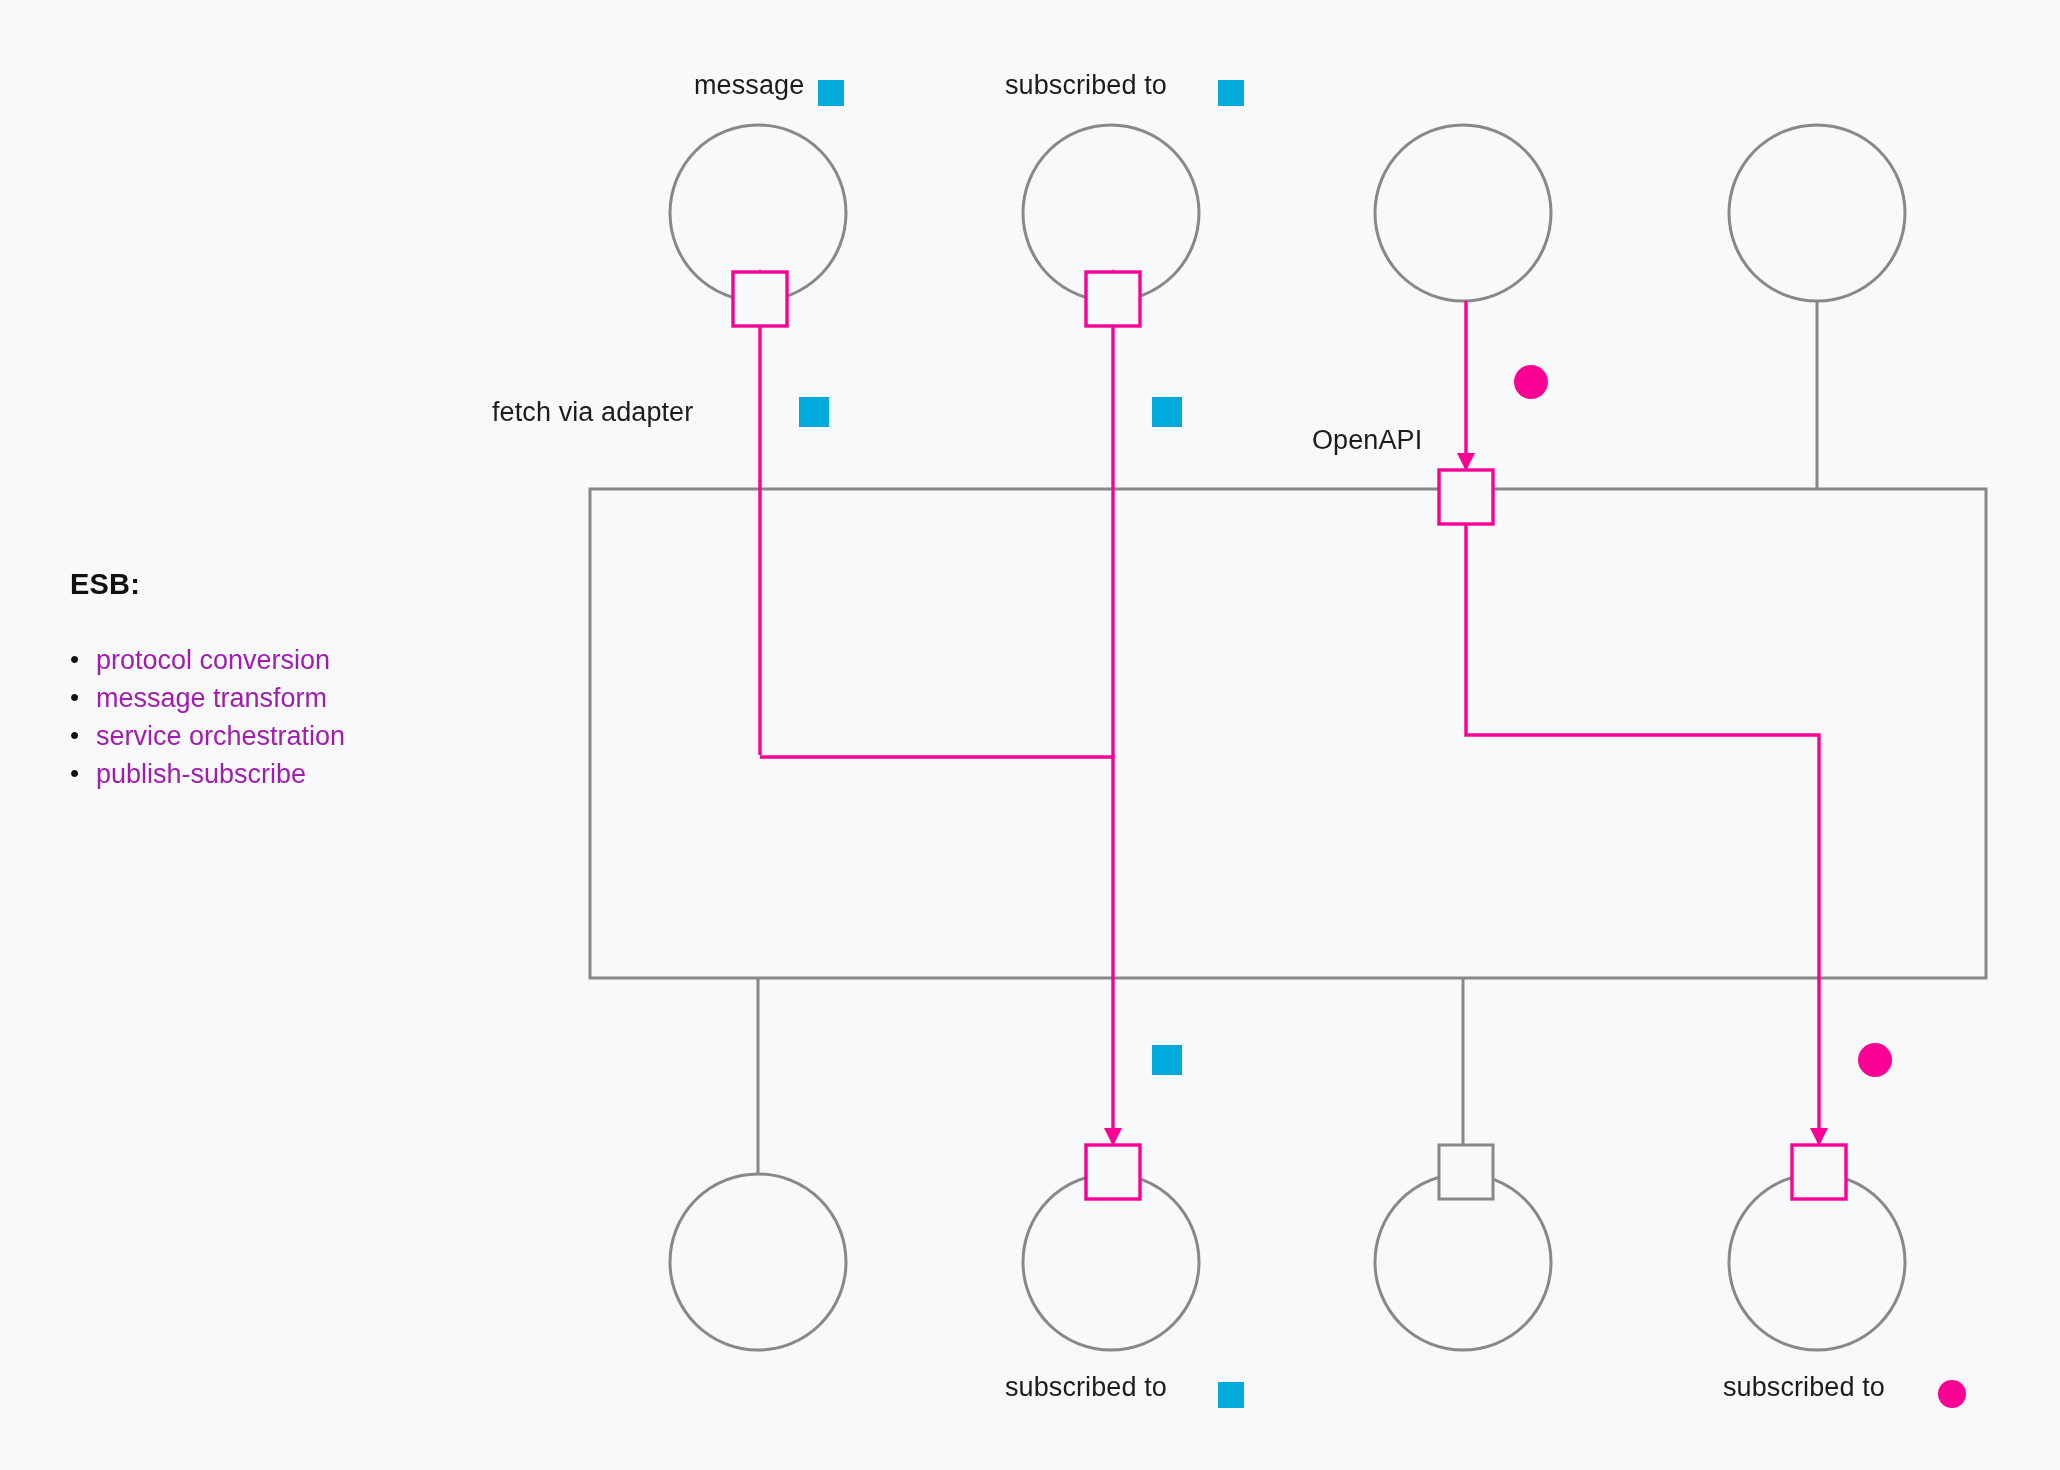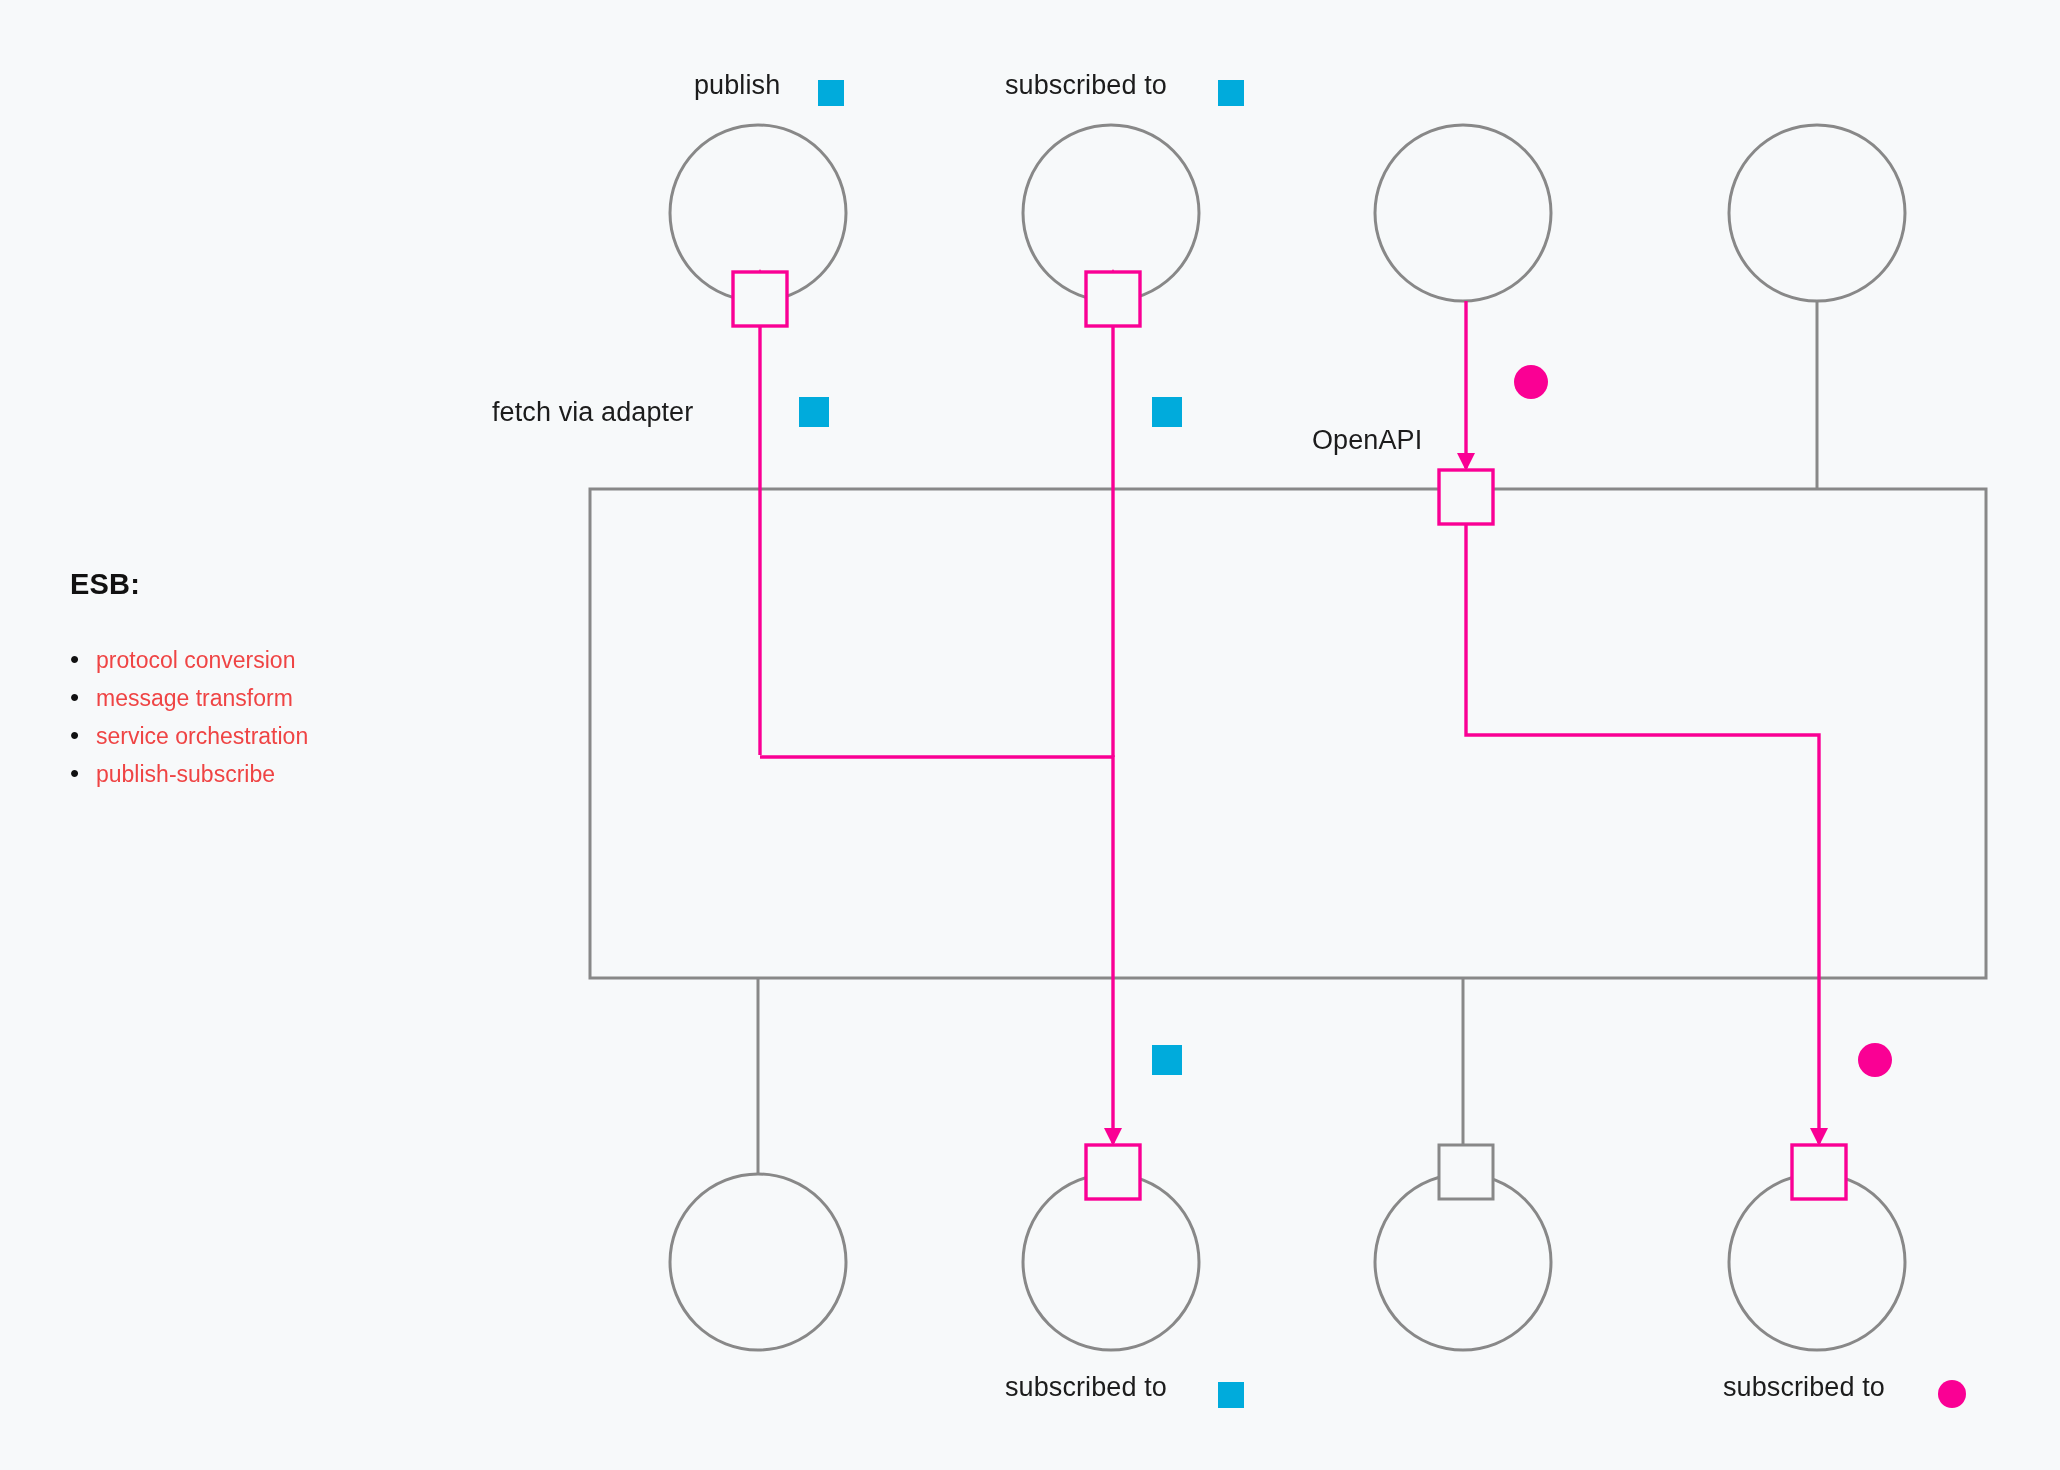--- a/index.html
+++ b/index.html
@@ -58,22 +58,22 @@
     margin: 0 0 40px 0;
     letter-spacing: 0.2px;
   }
   #esb-list {
     list-style: none;
     margin: 0;
     padding: 0;
   }
   #esb-list li {
     font-family: "Liberation Sans", sans-serif;
-    font-size: 23px;
-    color: #ef4444;
+    font-size: 27px;
+    color: #a21caf;
     line-height: 38px;
     padding-left: 26px;
     position: relative;
     white-space: nowrap;
   }
   #esb-list li::before {
     content: "\2022";
     position: absolute;
     left: 0;
     top: -1px;
@@ -136,21 +136,21 @@
   <div id="esb-panel">
     <div id="esb-title">ESB:</div>
     <ul id="esb-list">
       <li>protocol conversion</li>
       <li>message transform</li>
       <li>service orchestration</li>
       <li>publish-subscribe</li>
     </ul>
   </div>
 
-  <div class="lbl" style="left:694px; top:70px;">publish</div>
+  <div class="lbl" style="left:694px; top:70px;">message</div>
   <div class="swatch sq" style="left:818px; top:80px; background:#00abdc;"></div>
 
   <div class="lbl" style="left:1005px; top:70px;">subscribed to</div>
   <div class="swatch sq" style="left:1218px; top:80px; background:#00abdc;"></div>
 
   <div class="lbl" style="left:492px; top:397px;">fetch via adapter</div>
   <div class="swatch sq" style="left:799px; top:397px; width:30px; height:30px; background:#00abdc;"></div>
 
   <div class="swatch sq" style="left:1152px; top:397px; width:30px; height:30px; background:#00abdc;"></div>
 

